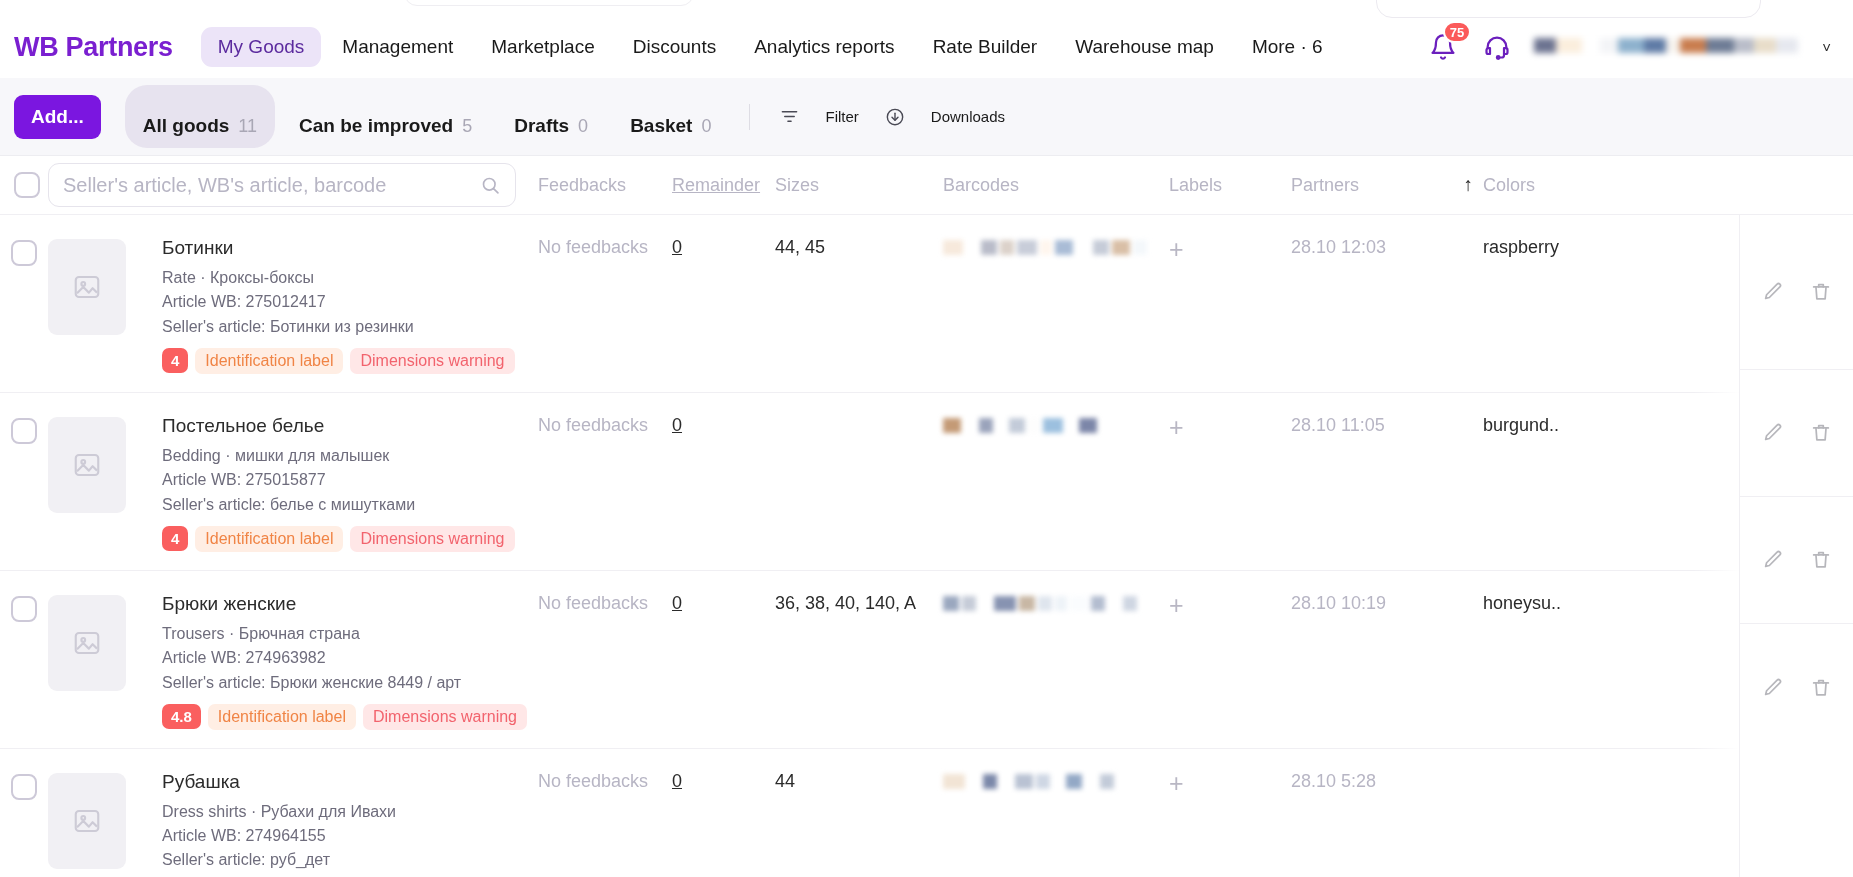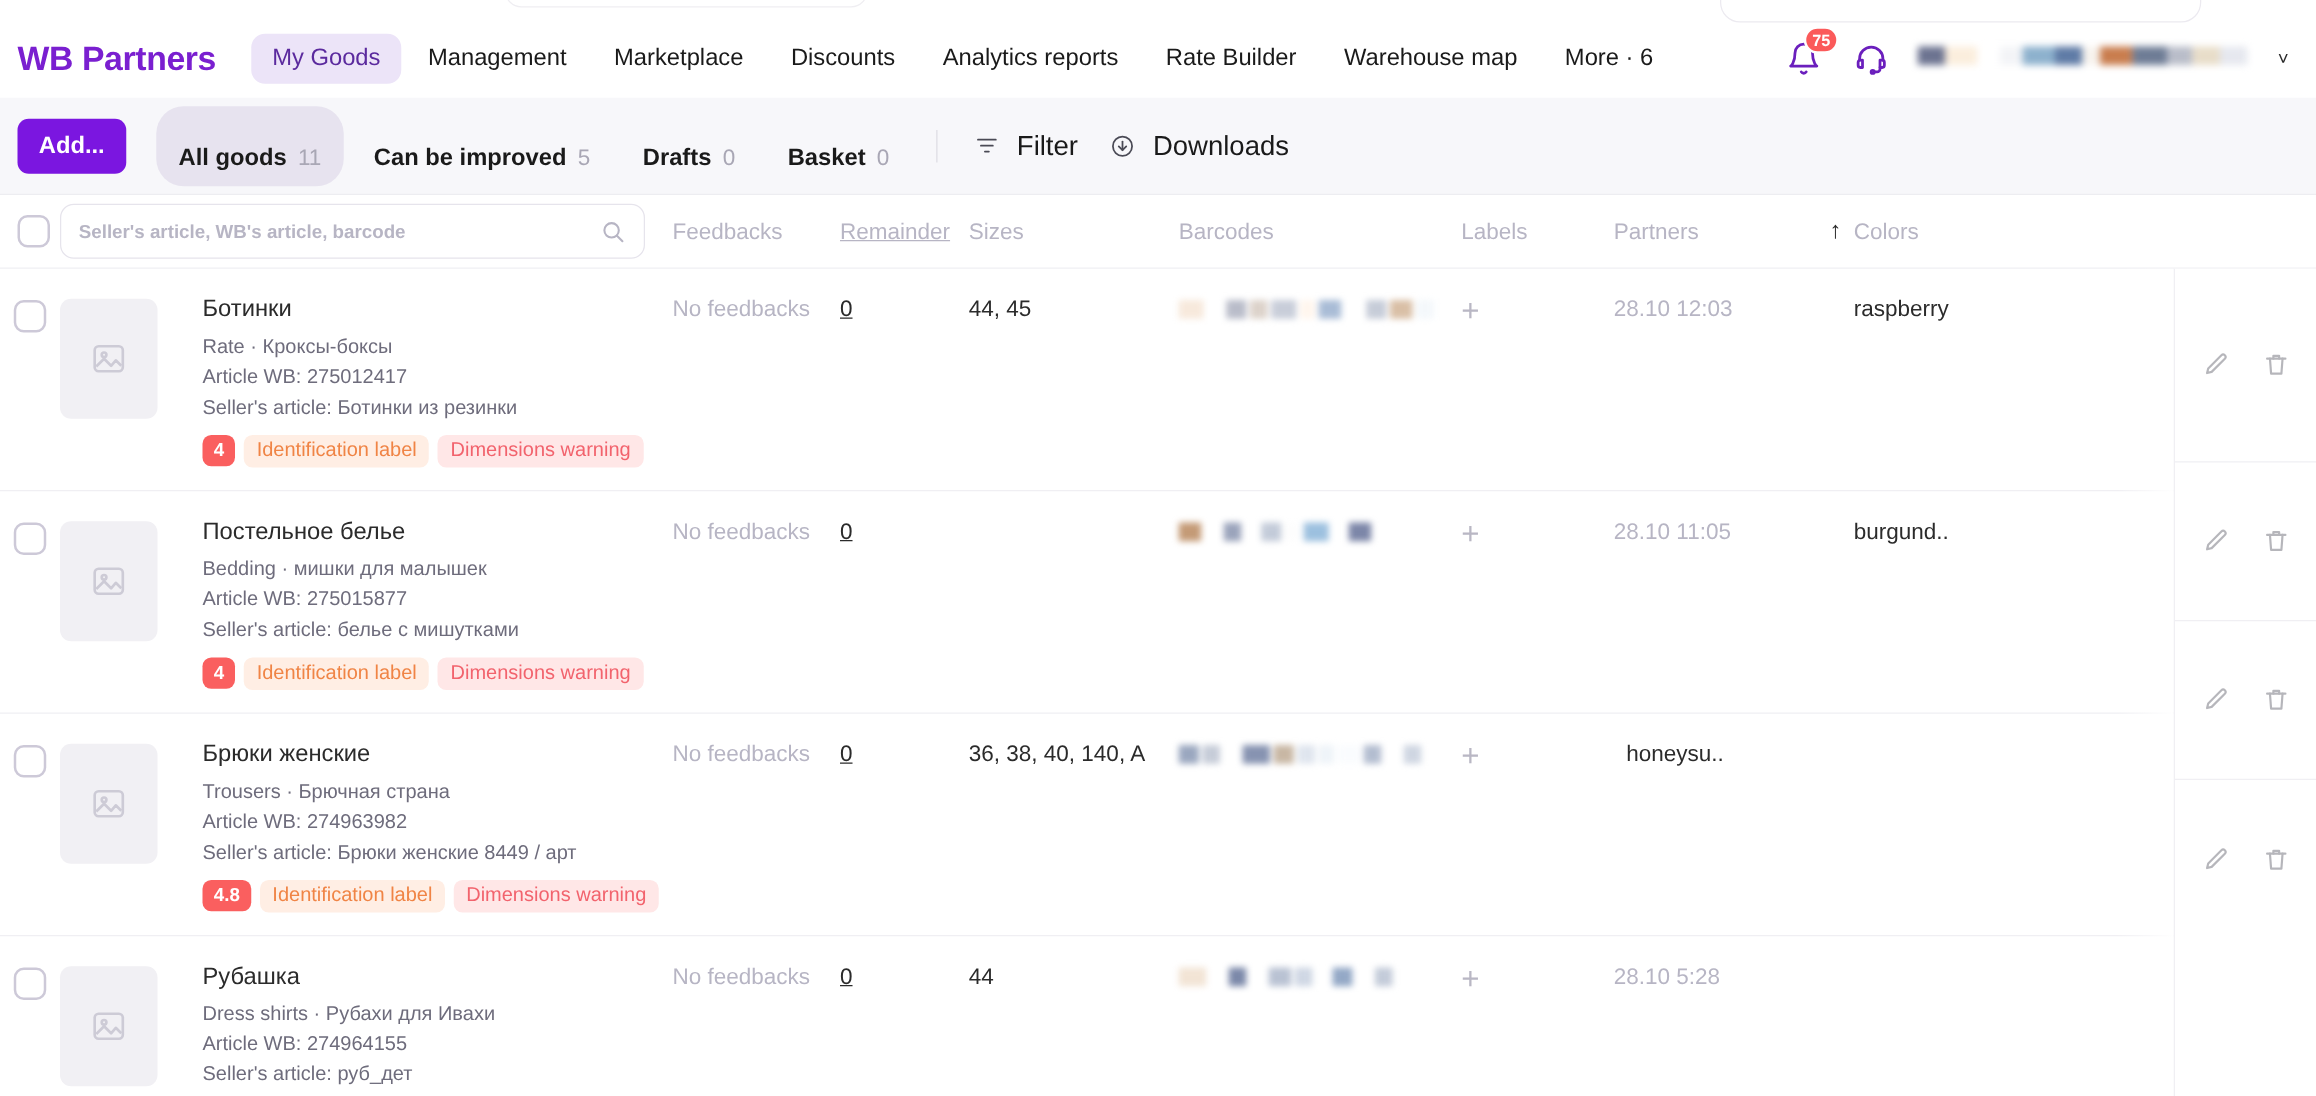--- a/index.html
+++ b/index.html
@@ -134,22 +134,22 @@
     display: flex; align-items: baseline; gap: 9px;
   }
   .tab.active { background: #e7e3ef; }
   .tab .cnt { font-weight: normal; color: #a9a7b5; font-size: 18px; margin-top: 20px; }
   .tool-sep {
     width: 1px; height: 26px;
     background: #dedde4;
     margin: 0 14px;
   }
   .tool-link {
-    display: flex; align-items: center; gap: 14px;
-    font-size: 22px; color: #1a1a1a;
+    display: flex; align-items: center; gap: 26px;
+    font-size: 15px; color: #1a1a1a;
     padding: 9px 10px;
     cursor: pointer;
     white-space: nowrap;
   }
 
   
   .table-wrap {
     position: relative;
     height: 721px;
     overflow: hidden;
@@ -206,24 +206,23 @@
     height: 44px;
     border: 1px solid #e6e4ec;
     border-radius: 11px;
     display: flex; align-items: center;
     padding: 0 14px;
     background: #fff;
     margin-right: 22px;
   }
   .search-box input {
     flex: 1; border: none; outline: none;
-    font-size: 15px; color: #15803d;
+    font-size: 20px; color: #15803d;
     font-family: "Liberation Sans", sans-serif;
     background: transparent;
-    font-weight: bold;
   }
   .search-box input::placeholder { color: #b7b5c4; }
 
   .thumb {
     width: 78px; height: 96px;
     background: #f1f0f4;
     border-radius: 9px;
     flex: 0 0 78px;
     display: flex; align-items: center; justify-content: center;
     margin-top: 2px;
@@ -576,20 +575,21 @@
             <i style="width:12px;background:#eef3f8"></i>
             <i style="width:18px;background:#fafcfe"></i>
             <i style="width:14px;background:#b3bdd0"></i>
             <i style="width:12px;background:#ffffff"></i>
             <i style="width:14px;background:#cfd6e2"></i>
         </div>
       </div>
       <div class="c-lab row-pad">
         <span class="plus-btn">+</span>
       </div>
+      <div class="c-chg row-pad cell-muted">28.10 10:19</div>
       <div class="c-col row-pad cell-txt" style="padding-left:10px">honeysu..</div>
     </div>
 
     <div class="trow">
       <div class="c-check row-pad">
         <div class="chk"></div>
       </div>
       <div class="c-prod row-pad">
         <div class="thumb">
           <svg width="30" height="30" viewBox="0 0 24 24" fill="none" stroke="#cdcbd6" stroke-width="1.7" stroke-linejoin="round">

